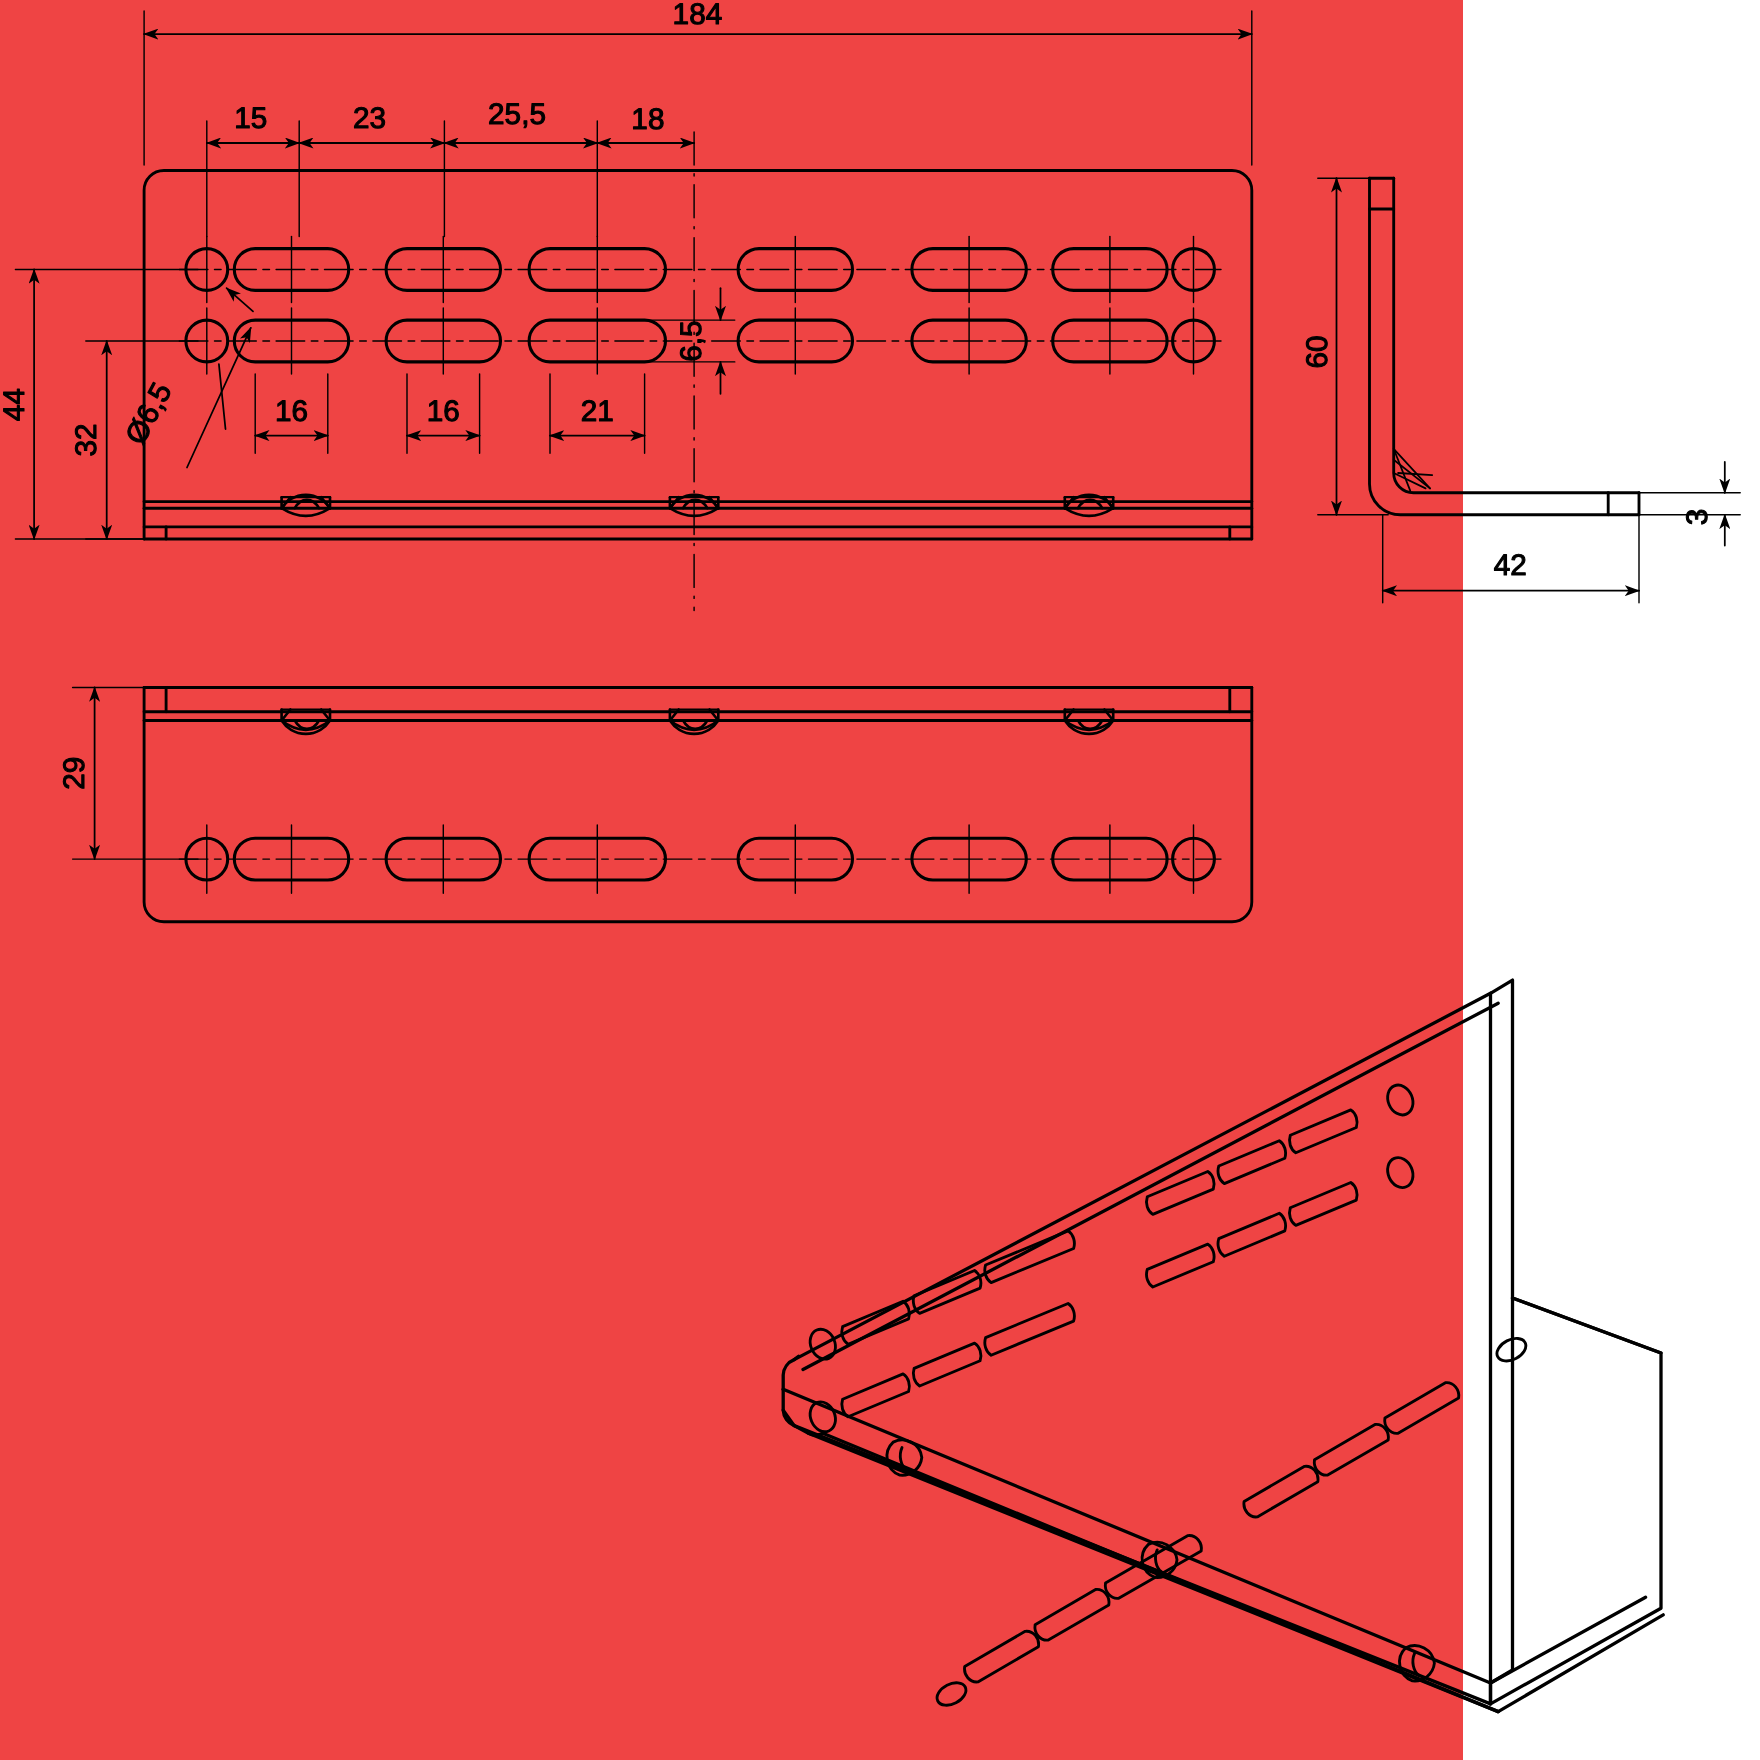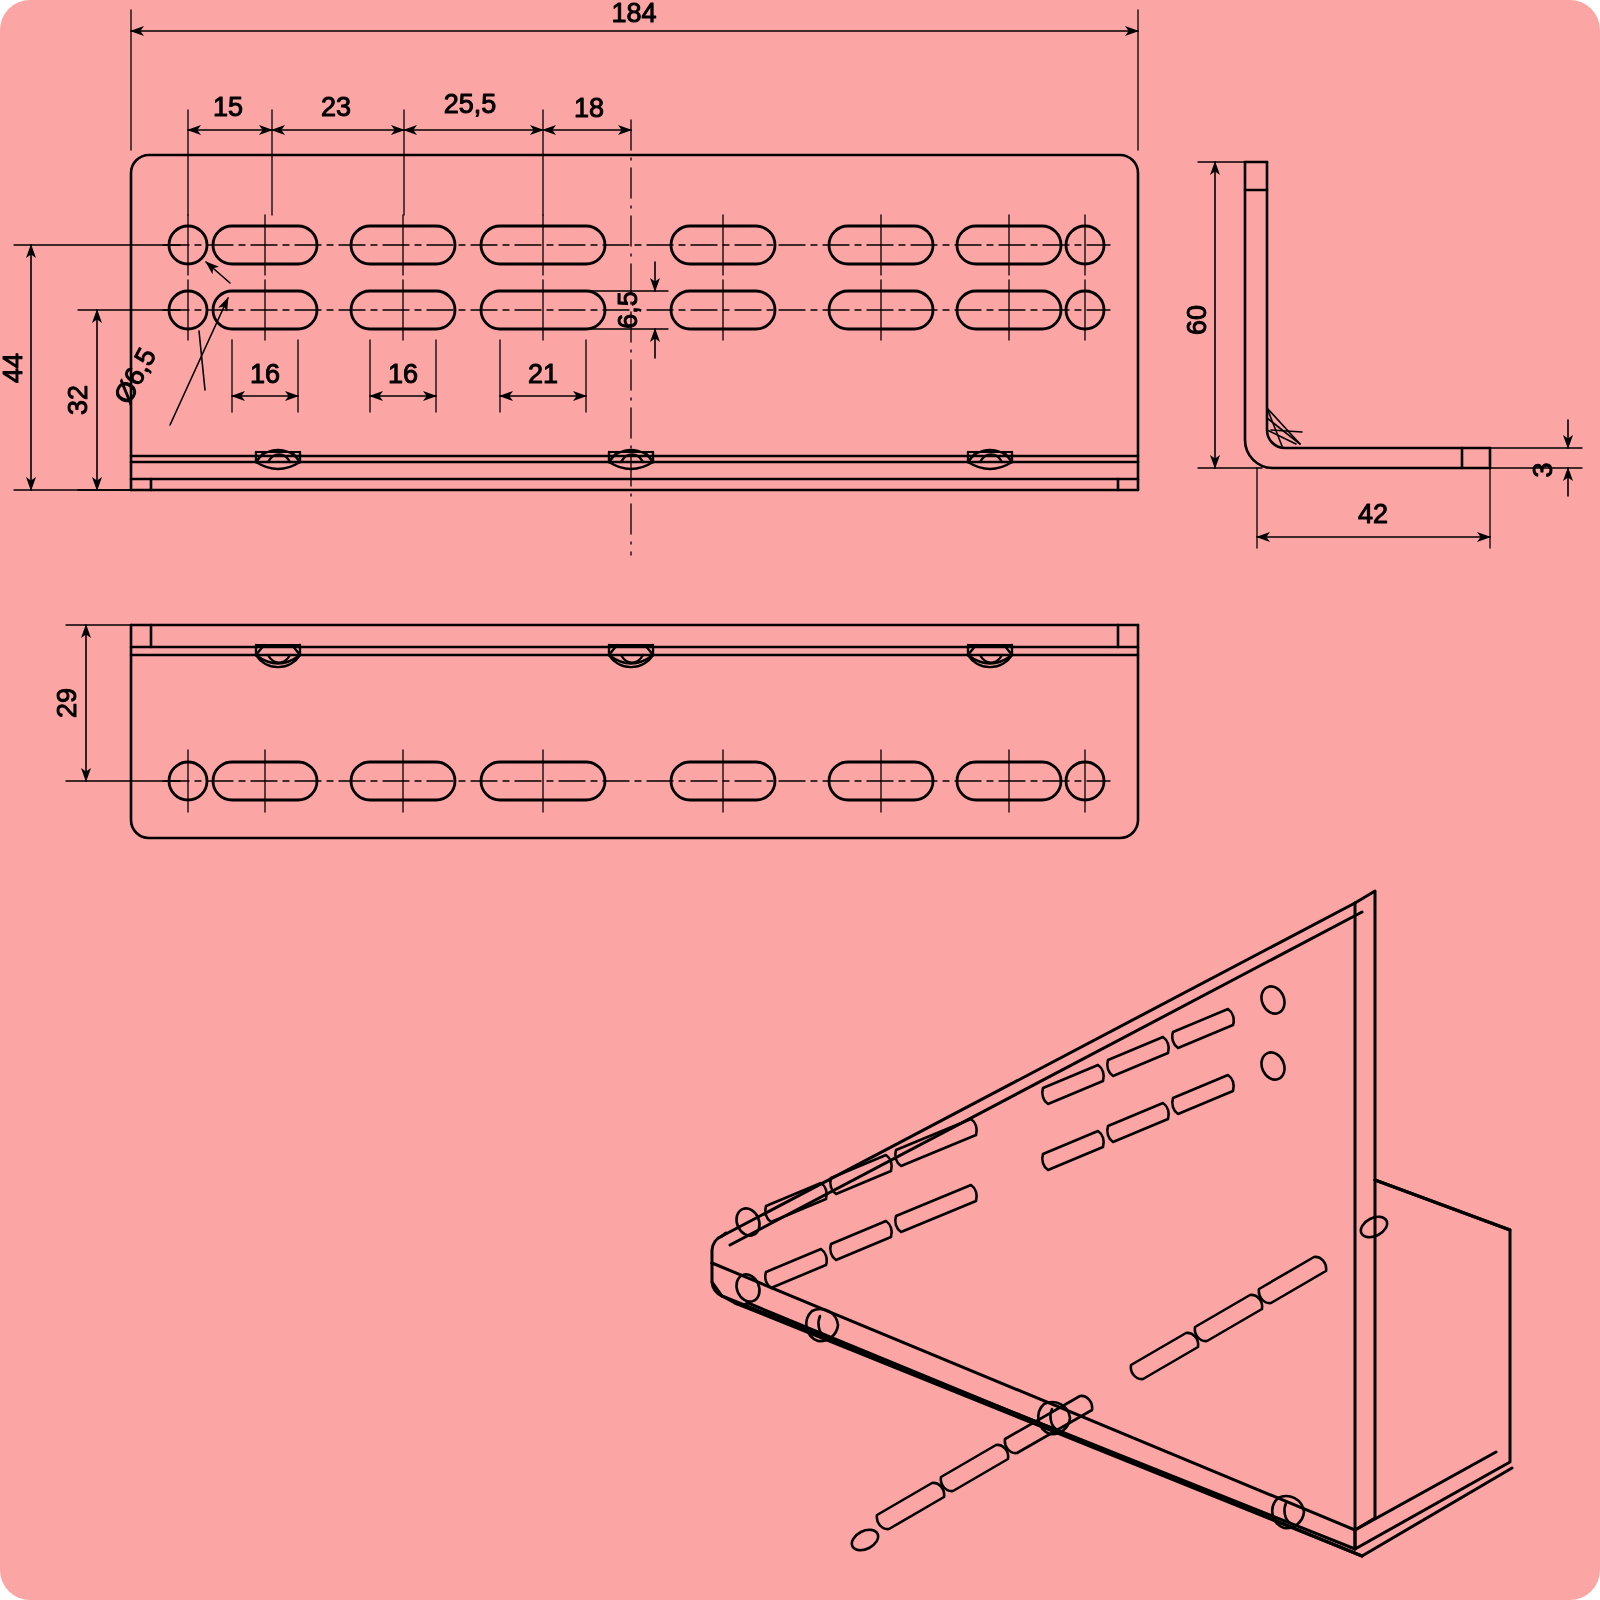--- a/index.html
+++ b/index.html
@@ -1,17 +1,17 @@
 <!DOCTYPE html>
 <html><head>
 <meta charset="utf-8">
 <style>
   html,body{margin:0;padding:0;background:#ffffff;}
   body{width:1600px;height:1600px;font-family:"Liberation Sans",sans-serif;overflow:hidden;}
-  #sheet{position:relative;width:1600px;height:1600px;background:#fca5a5;border-radius:30px;}
+  #sheet{position:relative;width:1330px;height:1600px;background:#ef4444;}
   svg{display:block;}
   .dimtext{font-family:"Liberation Sans",sans-serif;font-size:27px;fill:#000;}
 </style>
 </head>
 <body>
 
 <div id="sheet">
 <svg width="1600" height="1600" viewBox="0 0 1600 1600">
   <defs>
     <marker id="ar" markerWidth="14" markerHeight="10" refX="13" refY="5" orient="auto" markerUnits="userSpaceOnUse">

